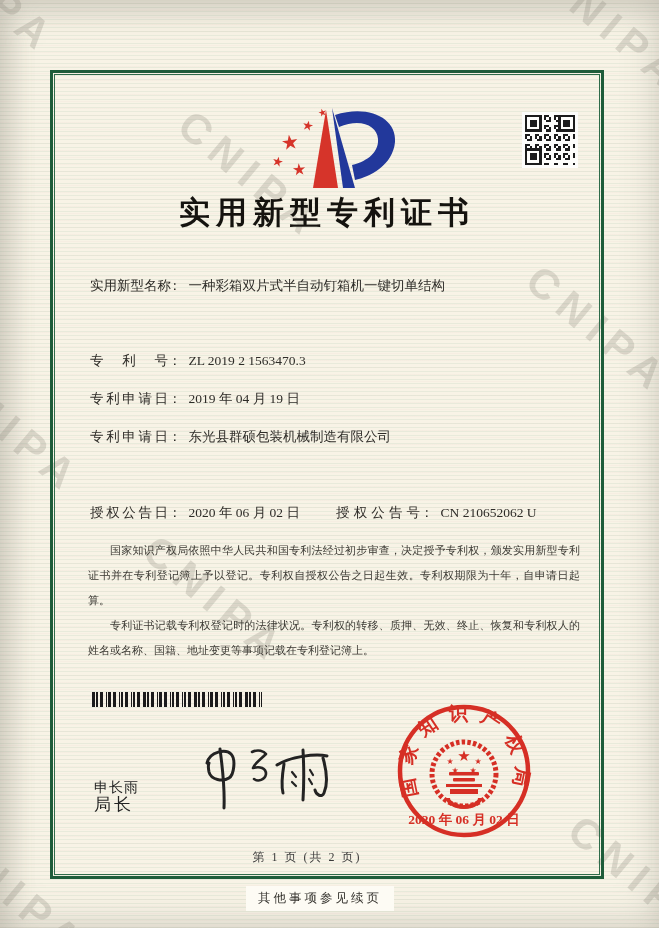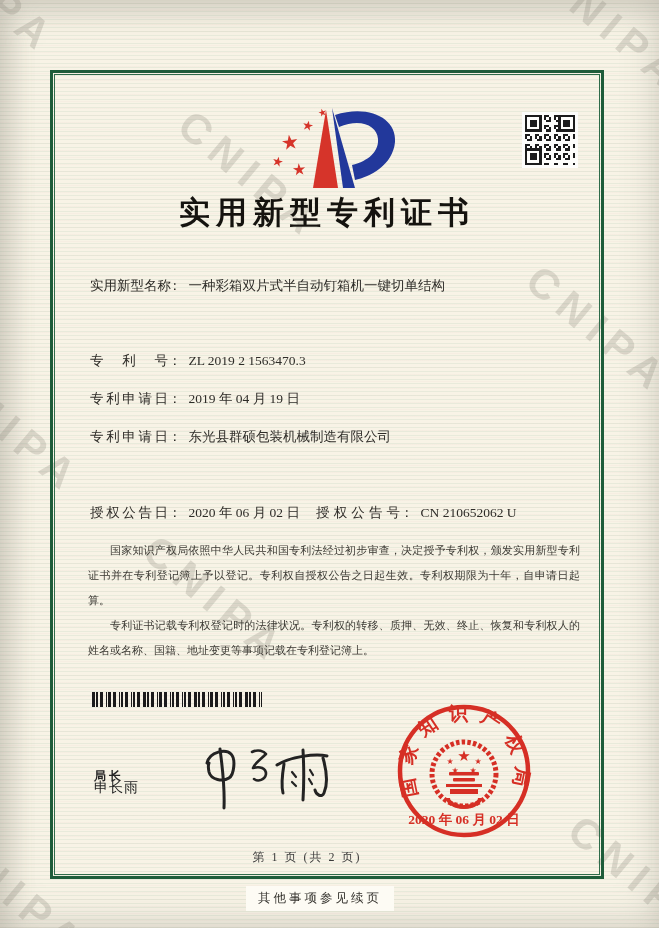--- a/index.html
+++ b/index.html
@@ -26,31 +26,31 @@
   .logo svg{position:absolute;left:40px;top:0;}
   .qr{position:absolute;z-index:3;left:522px;top:112px;width:56px;height:56px;background:#fdfdfb;padding:3px;box-sizing:border-box;}
   .qr svg{width:100%;height:100%;display:block;}
   .title{position:absolute;z-index:3;left:50px;top:192px;width:554px;text-align:center;
     font-size:31px;font-weight:bold;letter-spacing:6px;color:#15130f;}
   
   .frow{position:absolute;z-index:3;left:90px;font-size:13.5px;color:#2e2c28;white-space:nowrap;}
   .f0{top:277px}.f1{top:315px}.f2{top:352px}.f3{top:390px}.f4{top:428px}.f5{top:466px}.f6{top:504px}
   .flabel{display:inline-block;width:78px;text-align:justify;text-align-last:justify;}
   .fcolon{display:inline-block;margin-right:7px;}
-  .pair2{position:absolute;left:226px;top:0;white-space:nowrap;}
+  .pair2{position:absolute;left:246px;top:0;white-space:nowrap;}
   .flabel2{display:inline-block;width:84px;text-align:justify;text-align-last:justify;}
   
   .body-text{position:absolute;z-index:3;left:88px;top:538px;width:492px;
     font-size:11px;line-height:25px;color:#3b3933;text-align:justify;}
   .body-text p{margin:0;text-indent:2em;}
   
   .barcode{position:absolute;z-index:3;left:92px;top:692px;width:170px;height:15px;overflow:hidden;white-space:nowrap;}
   .barcode i{display:inline-block;height:100%;background:#1b1b1b;vertical-align:top;}
   
-  .director-label{position:absolute;z-index:3;left:94px;top:768px;font-size:12px;letter-spacing:3px;color:#242424;font-weight:bold;}
+  .director-label{position:absolute;z-index:3;left:94px;top:793px;font-size:17px;letter-spacing:3px;color:#242424;}
   .director-name{position:absolute;z-index:3;left:94px;top:779px;font-size:14px;letter-spacing:1px;color:#242424;}
   .signature{position:absolute;z-index:4;left:180px;top:720px;}
   
   .seal{position:absolute;z-index:5;left:394px;top:700px;width:142px;height:142px;opacity:0.96;}
   
   .page-num{position:absolute;z-index:3;left:30px;top:849px;width:554px;text-align:center;
     font-size:12px;letter-spacing:2px;color:#3a3a3a;}
   .footer-note{position:absolute;z-index:3;left:246px;top:886px;background:#fdfbf4;
     padding:4px 12px;font-size:12.5px;letter-spacing:3px;color:#33312c;}
 </style>

